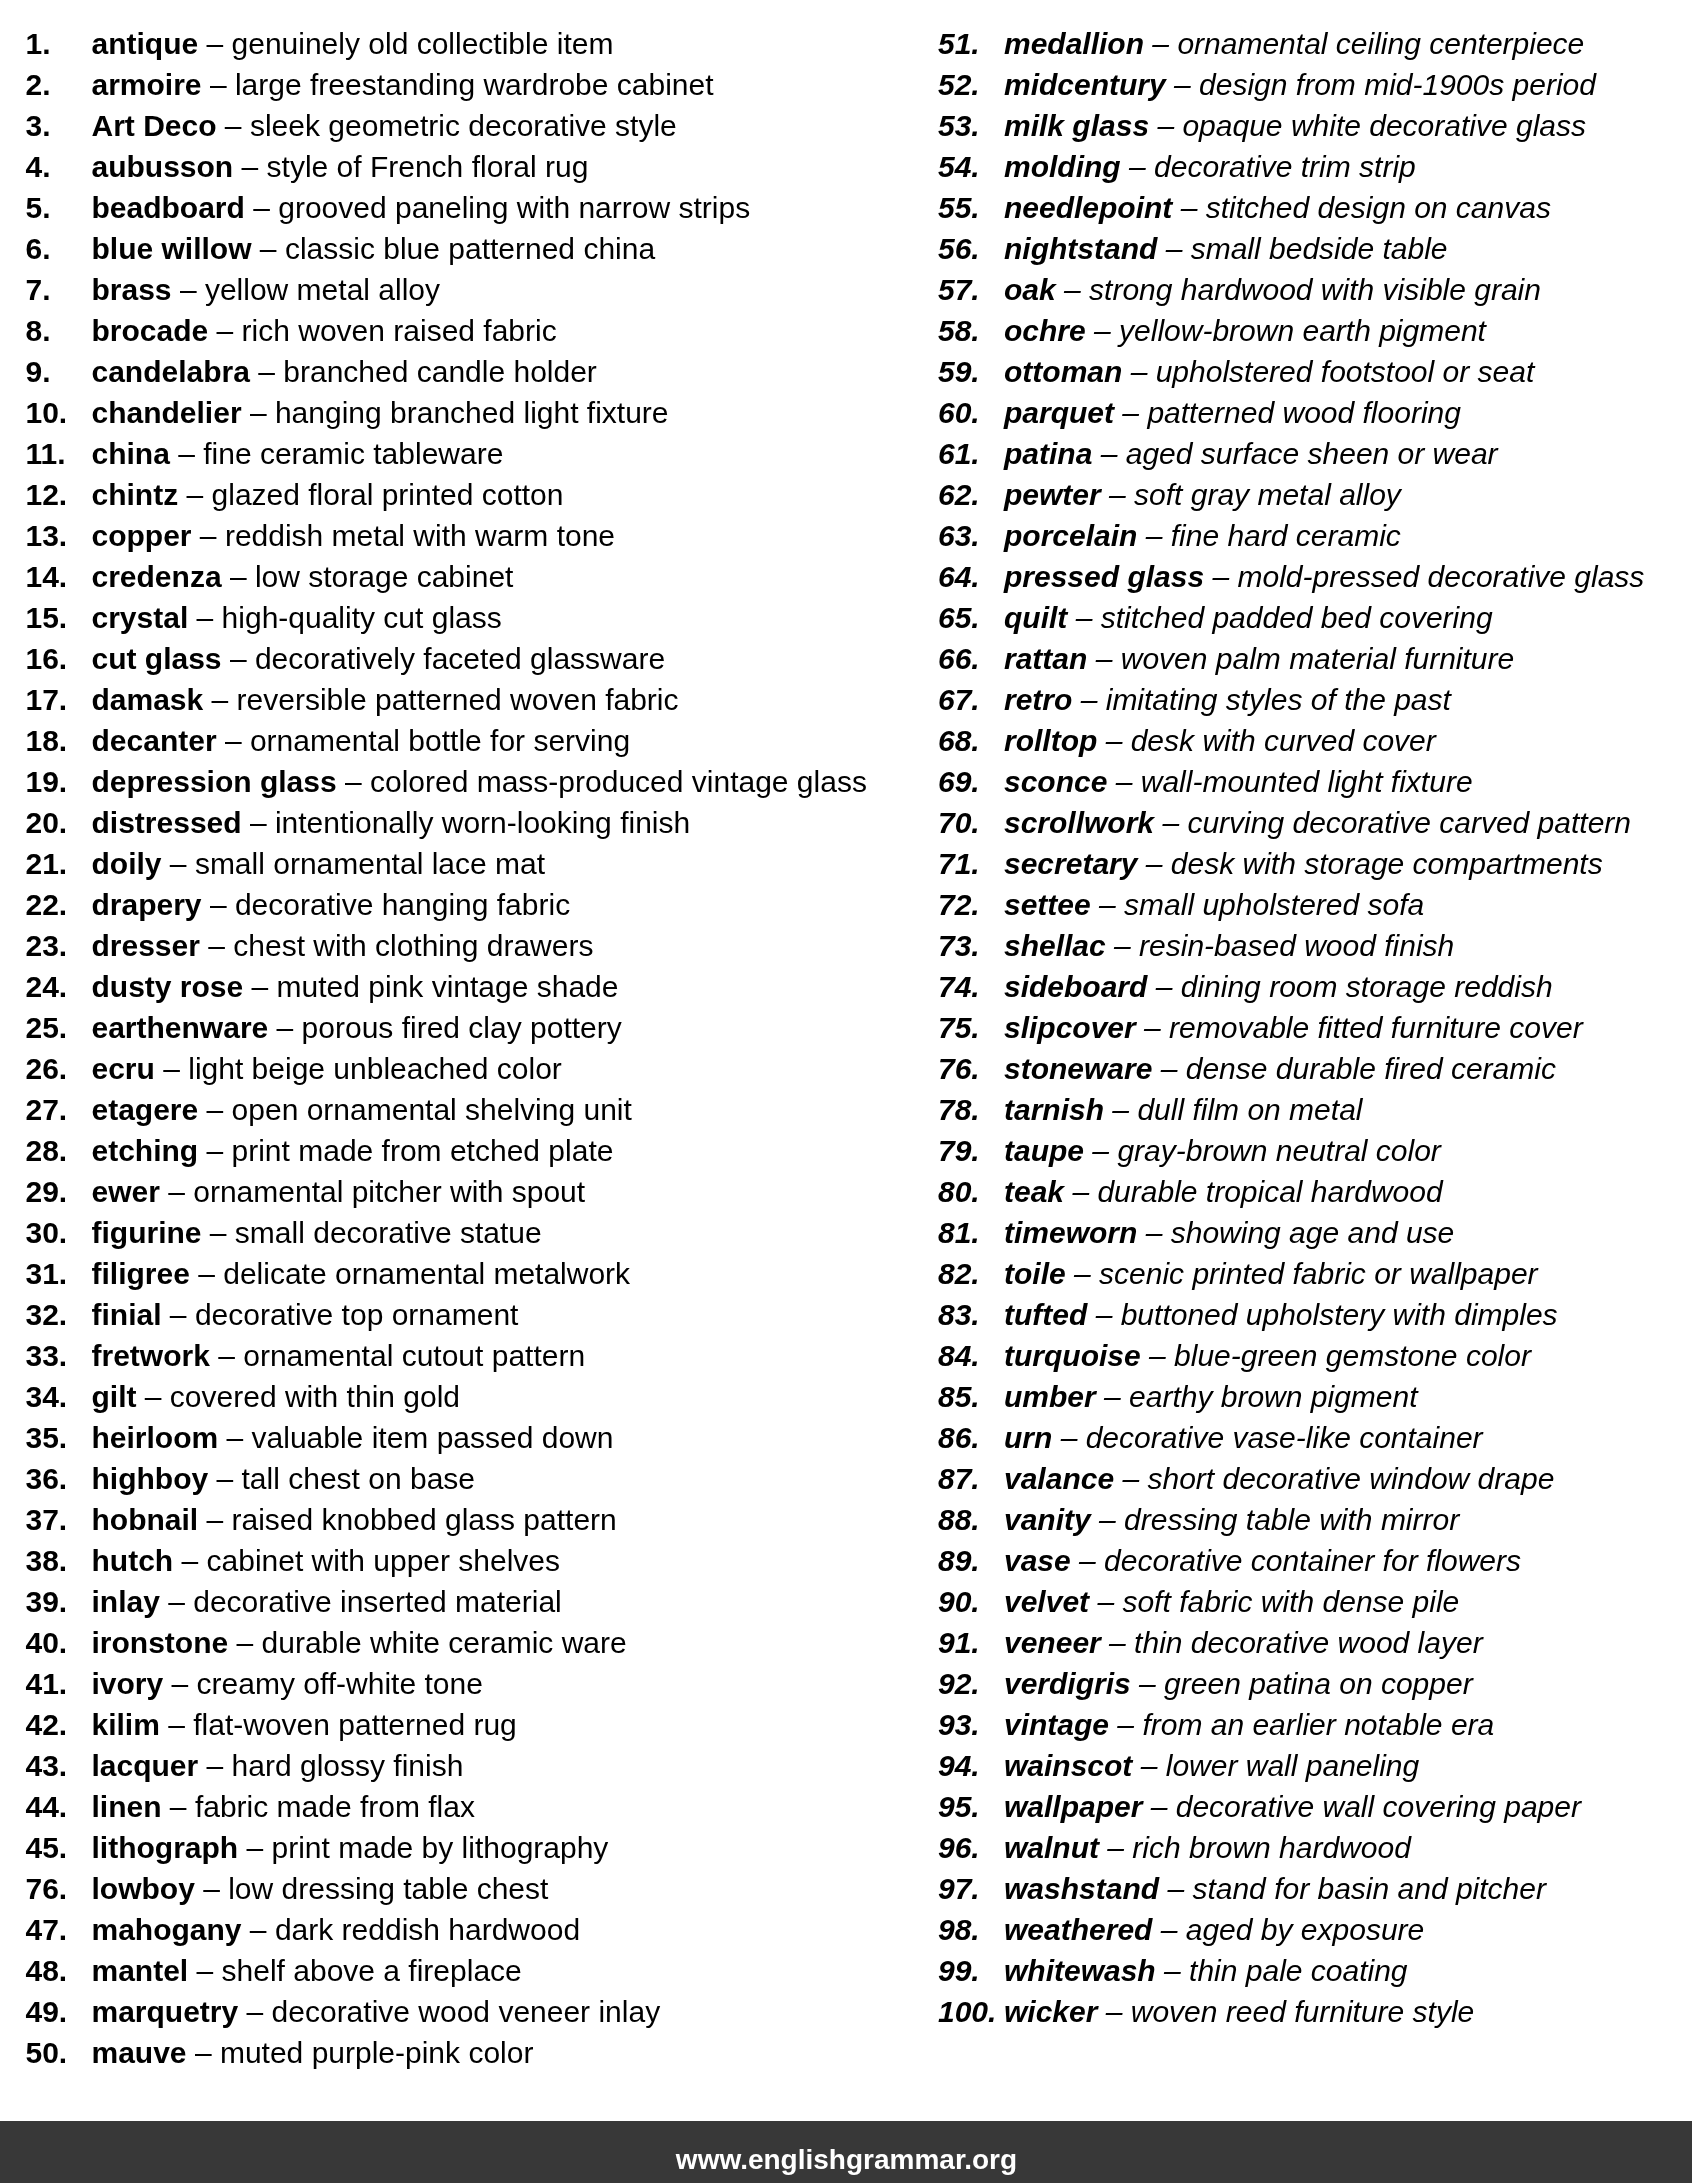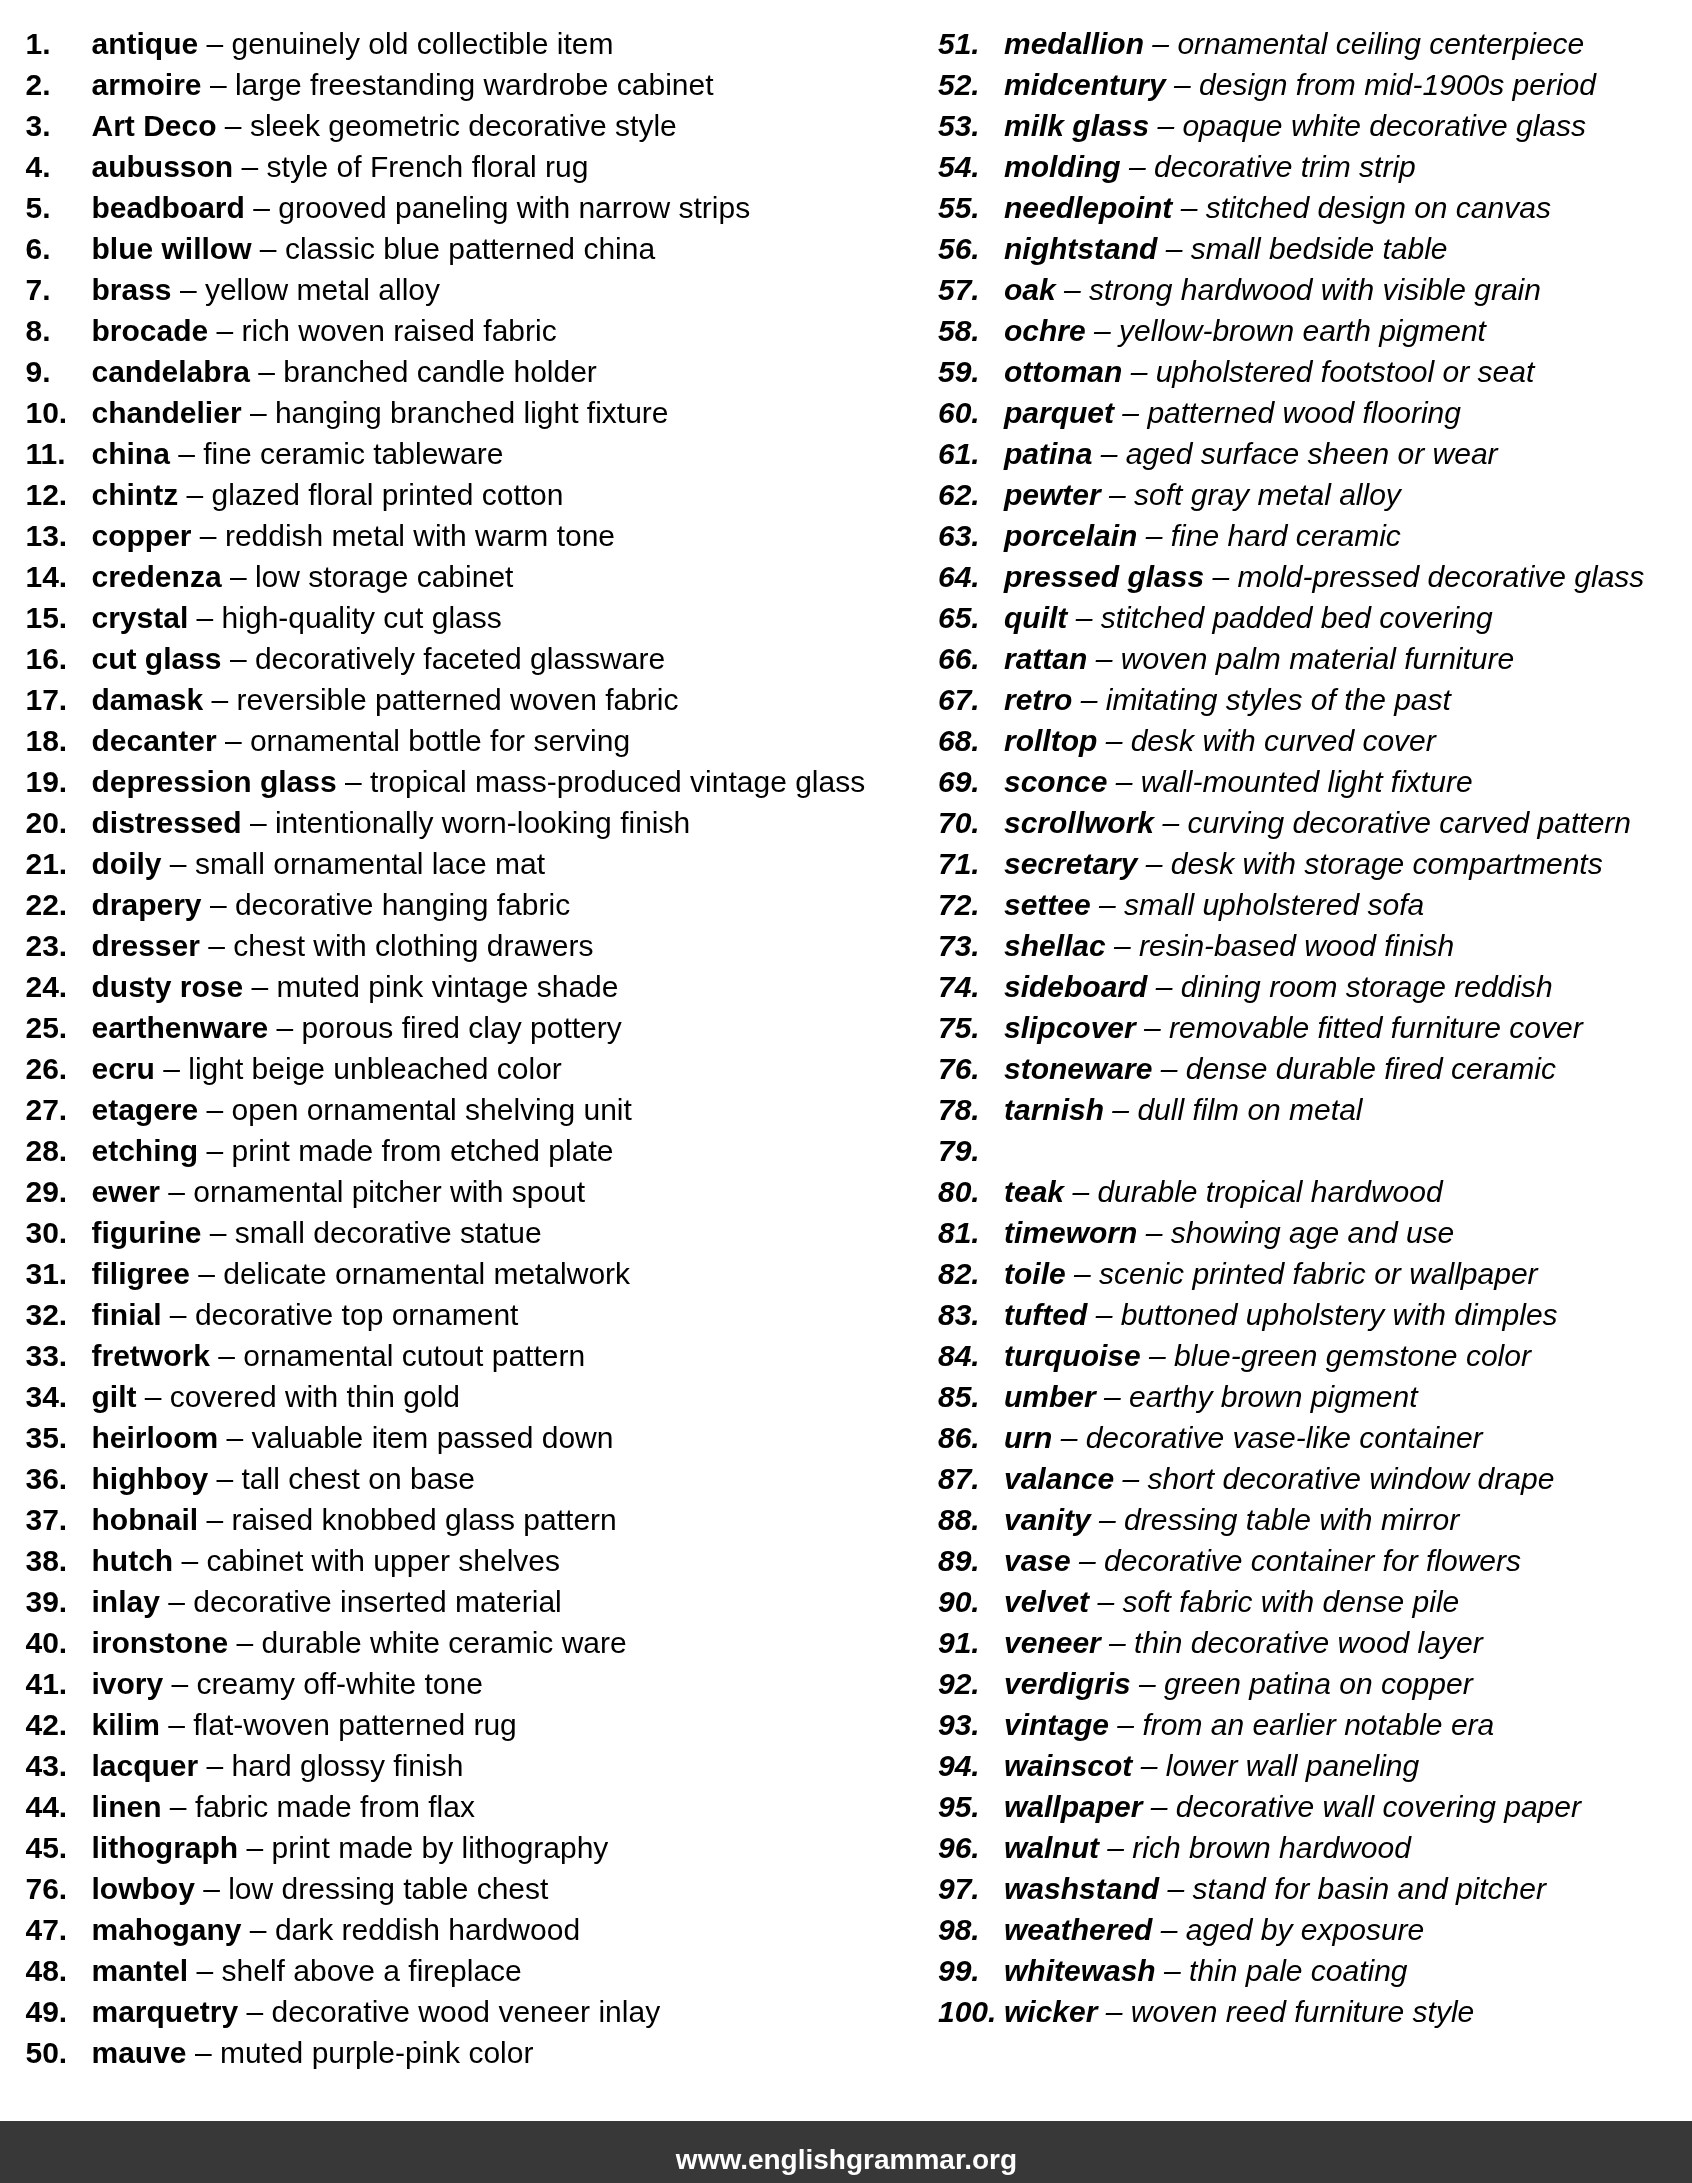--- a/index.html
+++ b/index.html
@@ -144,21 +144,21 @@
       <li class="entry">
     <span class="num">17.</span>
     <span class="text"><span class="term">damask</span><span class="sep"> – </span><span class="def">reversible patterned woven fabric</span></span>
   </li>
       <li class="entry">
     <span class="num">18.</span>
     <span class="text"><span class="term">decanter</span><span class="sep"> – </span><span class="def">ornamental bottle for serving</span></span>
   </li>
       <li class="entry">
     <span class="num">19.</span>
-    <span class="text"><span class="term">depression glass</span><span class="sep"> – </span><span class="def">tropical mass-produced vintage glass</span></span>
+    <span class="text"><span class="term">depression glass</span><span class="sep"> – </span><span class="def">colored mass-produced vintage glass</span></span>
   </li>
       <li class="entry">
     <span class="num">20.</span>
     <span class="text"><span class="term">distressed</span><span class="sep"> – </span><span class="def">intentionally worn-looking finish</span></span>
   </li>
       <li class="entry">
     <span class="num">21.</span>
     <span class="text"><span class="term">doily</span><span class="sep"> – </span><span class="def">small ornamental lace mat</span></span>
   </li>
       <li class="entry">
@@ -382,20 +382,21 @@
       <li class="entry">
     <span class="num">76.</span>
     <span class="text"><span class="term">stoneware</span><span class="sep"> – </span><span class="def">dense durable fired ceramic</span></span>
   </li>
       <li class="entry">
     <span class="num">78.</span>
     <span class="text"><span class="term">tarnish</span><span class="sep"> – </span><span class="def">dull film on metal</span></span>
   </li>
       <li class="entry">
     <span class="num">79.</span>
+    <span class="text"><span class="term">taupe</span><span class="sep"> – </span><span class="def">gray-brown neutral color</span></span>
   </li>
       <li class="entry">
     <span class="num">80.</span>
     <span class="text"><span class="term">teak</span><span class="sep"> – </span><span class="def">durable tropical hardwood</span></span>
   </li>
       <li class="entry">
     <span class="num">81.</span>
     <span class="text"><span class="term">timeworn</span><span class="sep"> – </span><span class="def">showing age and use</span></span>
   </li>
       <li class="entry">

